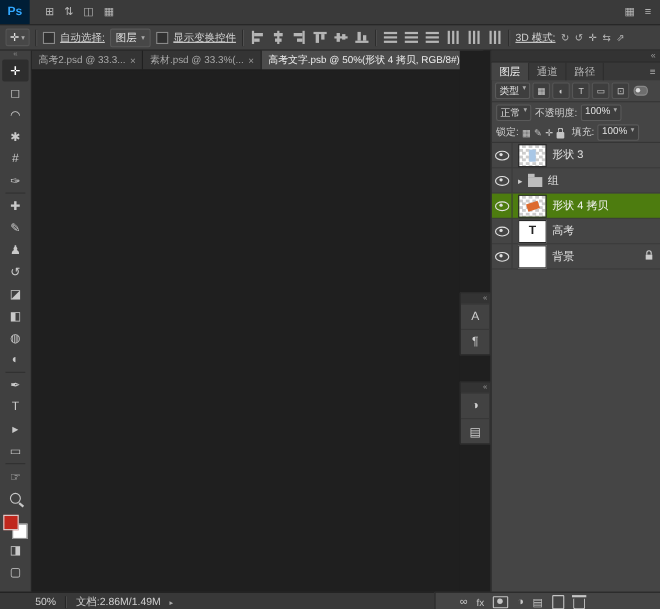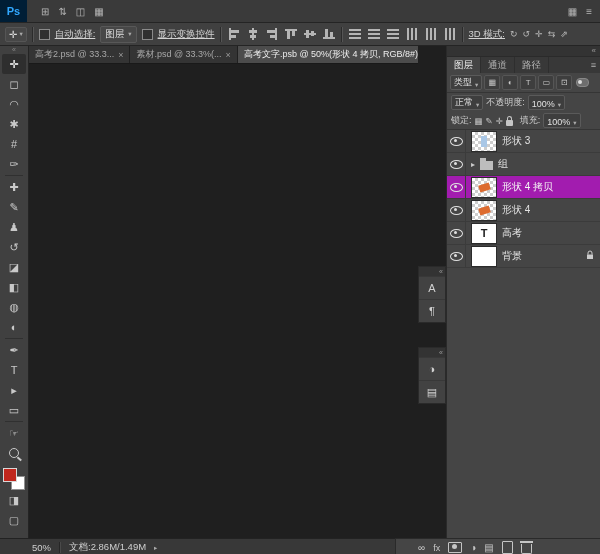--- a/index.html
+++ b/index.html
@@ -92,35 +92,35 @@
   .cgroup{width:26px;background:#424242;border:1px solid #2a2a2a;margin-bottom:24px;}
   .cgroup .chead{height:9px;background:#333;color:#999;font-size:7px;text-align:right;padding-right:2px;line-height:9px;}
   .ccell{height:22px;display:flex;align-items:center;justify-content:center;color:#d0d0d0;font-size:11px;border-top:1px solid #383838;}
   .panel-col{flex:1;display:flex;flex-direction:column;background:#454545;border-left:1px solid #2a2a2a;min-width:0;}
   .panel-colhead{height:10px;background:#333;color:#999;font-size:8px;text-align:right;padding-right:4px;line-height:10px;border-bottom:1px solid #2a2a2a;}
   .ptabs{height:16px;display:flex;align-items:stretch;background:#383838;}
   .ptab{padding:0 7px;display:flex;align-items:center;font-size:9.5px;color:#b5b5b5;border-right:1px solid #2e2e2e;}
   .ptab.active{background:#454545;color:#eee;}
   .pmenu{margin-left:auto;display:flex;align-items:center;padding:0 4px;color:#b5b5b5;font-size:9px;}
   .filter-row{height:19px;display:flex;align-items:center;gap:2px;padding:0 3px;border-bottom:1px solid #353535;}
-  .pselect{display:inline-flex;align-items:flex-end;gap:3px;border:1px solid #5a5a5a;background:#3e3e3e;
+  .pselect{display:inline-flex;align-items:flex-start;gap:3px;border:1px solid #5a5a5a;background:#3e3e3e;
     border-radius:2px;padding:0 3px;height:13px;font-size:9px;color:#e0e0e0;}
   .fic{width:14px;height:13px;border:1px solid #565656;background:#3e3e3e;border-radius:2px;color:#c9c9c9;
     font-size:8px;display:flex;align-items:center;justify-content:center;flex:none;}
   .fswitch{width:11px;height:7px;border:1px solid #888;border-radius:4px;background:#6e6e6e;position:relative;margin-left:2px;flex:none;}
   .fswitch::after{content:'';position:absolute;left:1px;top:1px;width:4px;height:4px;border-radius:50%;background:#ddd;}
   .blend-row{height:19px;display:flex;align-items:center;gap:3px;padding:0 4px;}
   .plabel{font-size:9px;color:#cfcfcf;white-space:nowrap;}
   .lock-row{height:17px;display:flex;align-items:center;gap:3px;padding:0 4px;border-bottom:1px solid #353535;}
   .lic{font-size:8.5px;color:#c5c5c5;flex:none;}
   .csslock{width:7px;height:6px;background:#c5c5c5;position:relative;border-radius:1px;margin-top:4px;flex:none;}
   .csslock::before{content:'';position:absolute;top:-4px;left:1px;width:3px;height:4px;border:1px solid #c5c5c5;border-bottom:none;border-radius:3px 3px 0 0;}
   .layers-list{flex:1;overflow:hidden;display:flex;flex-direction:column;}
   .lrow{height:22px;display:flex;align-items:center;gap:5px;border-bottom:1px solid #3b3b3b;color:#e2e2e2;font-size:10px;flex:none;}
-  .lrow.selected{background:#a21caf;color:#f5f5f5;}
+  .lrow.selected{background:#4d7c0f;color:#f5f5f5;}
   .eyecell{width:18px;height:100%;border-right:1px solid #3b3b3b;display:flex;align-items:center;justify-content:center;flex:none;}
   .eye-i{width:11px;height:7px;border:1px solid #e0e0e0;border-radius:50%;position:relative;}
   .eye-i::after{content:'';position:absolute;left:3px;top:1px;width:3px;height:3px;border-radius:50%;background:#e0e0e0;}
   .thumb{width:24px;height:19px;border:1px solid #2b2b2b;position:relative;flex:none;}
   .checker{background:conic-gradient(#cdcdcd 25%,#ffffff 0 50%,#cdcdcd 0 75%,#ffffff 0);background-size:6px 6px;}
   .thumb-white{background:#fff;color:#222;display:flex;align-items:center;justify-content:center;font-size:11px;font-weight:bold;}
   .ov{position:absolute;}
   .ov-pink{left:5px;top:7px;width:13px;height:5px;background:#ec96b2;}
   .ov-blue{left:9px;top:4px;width:6px;height:11px;background:#a9c7e6;}
   .ov-orange{left:7px;top:6px;width:11px;height:7px;background:#dd6b2f;transform:rotate(-18deg);}
@@ -394,29 +394,20 @@
             </span>
           <span class="thumb checker">
               <span class="ov ov-orange"></span>
             </span>
           <span class="lname">形状 4 拷贝</span>
         </div>
         <div class="lrow">
           <span class="eyecell">
               <span class="eye-i"></span>
             </span>
-          <span class="thumb checker">
-              <span class="ov ov-orange"></span>
-            </span>
-          <span class="lname">形状 4</span>
-        </div>
-        <div class="lrow">
-          <span class="eyecell">
-              <span class="eye-i"></span>
-            </span>
           <span class="thumb thumb-white">
               <span>T</span>
             </span>
           <span class="lname">高考</span>
         </div>
         <div class="lrow">
           <span class="eyecell">
               <span class="eye-i"></span>
             </span>
           <span class="thumb thumb-white"></span>

